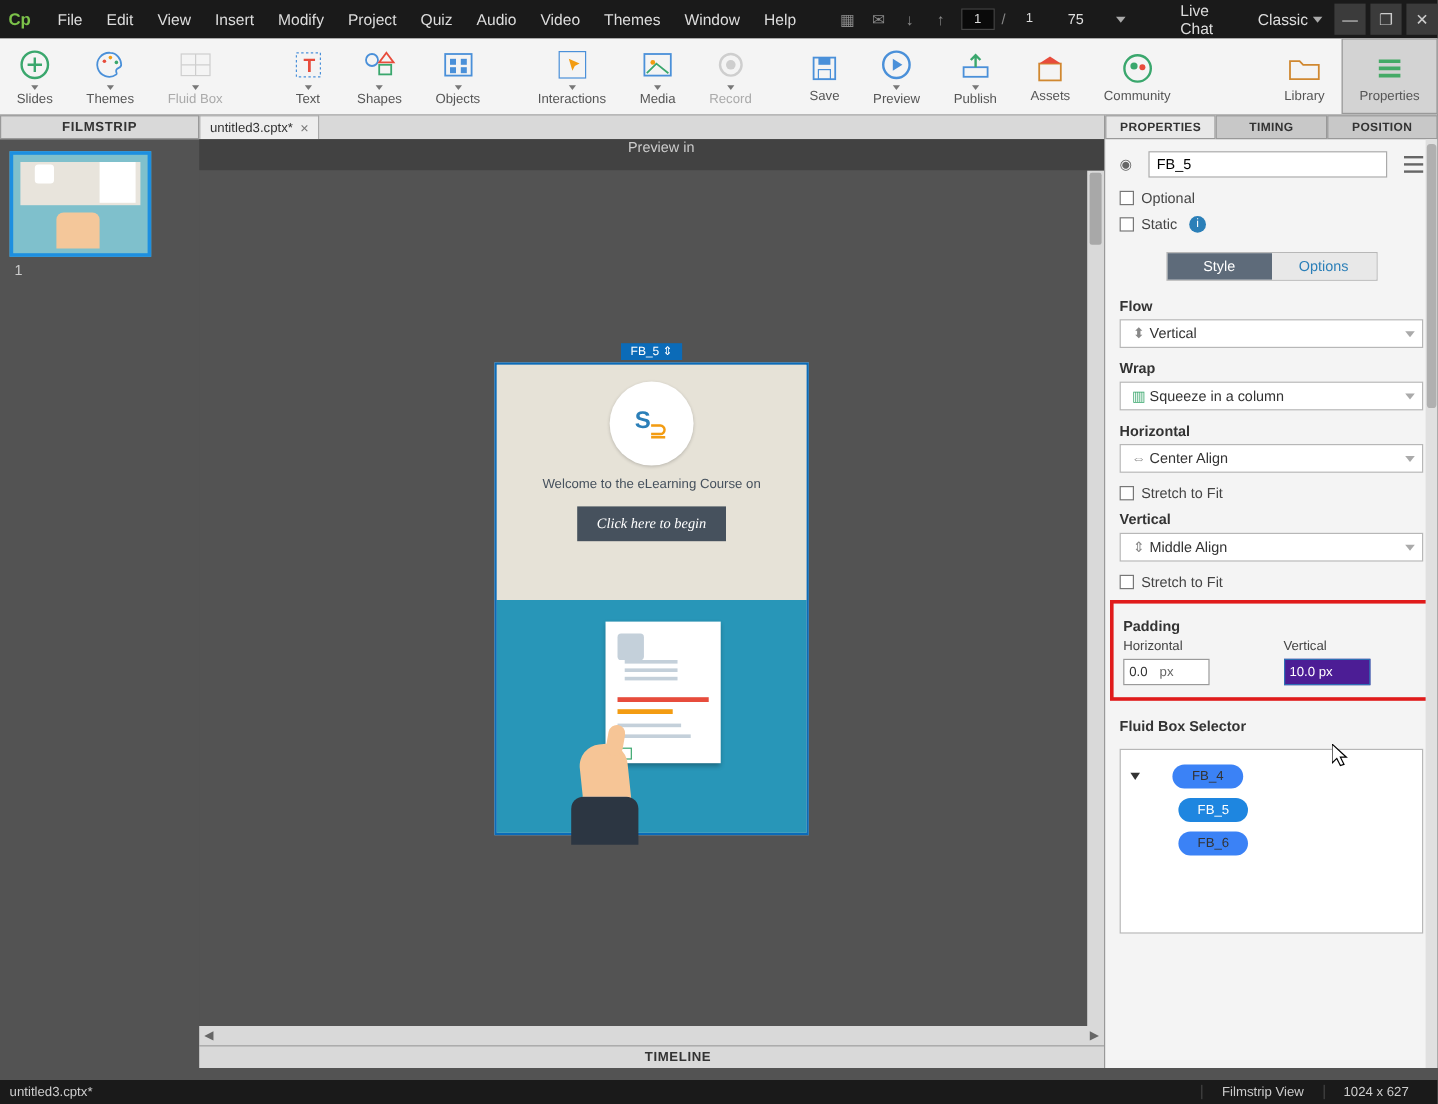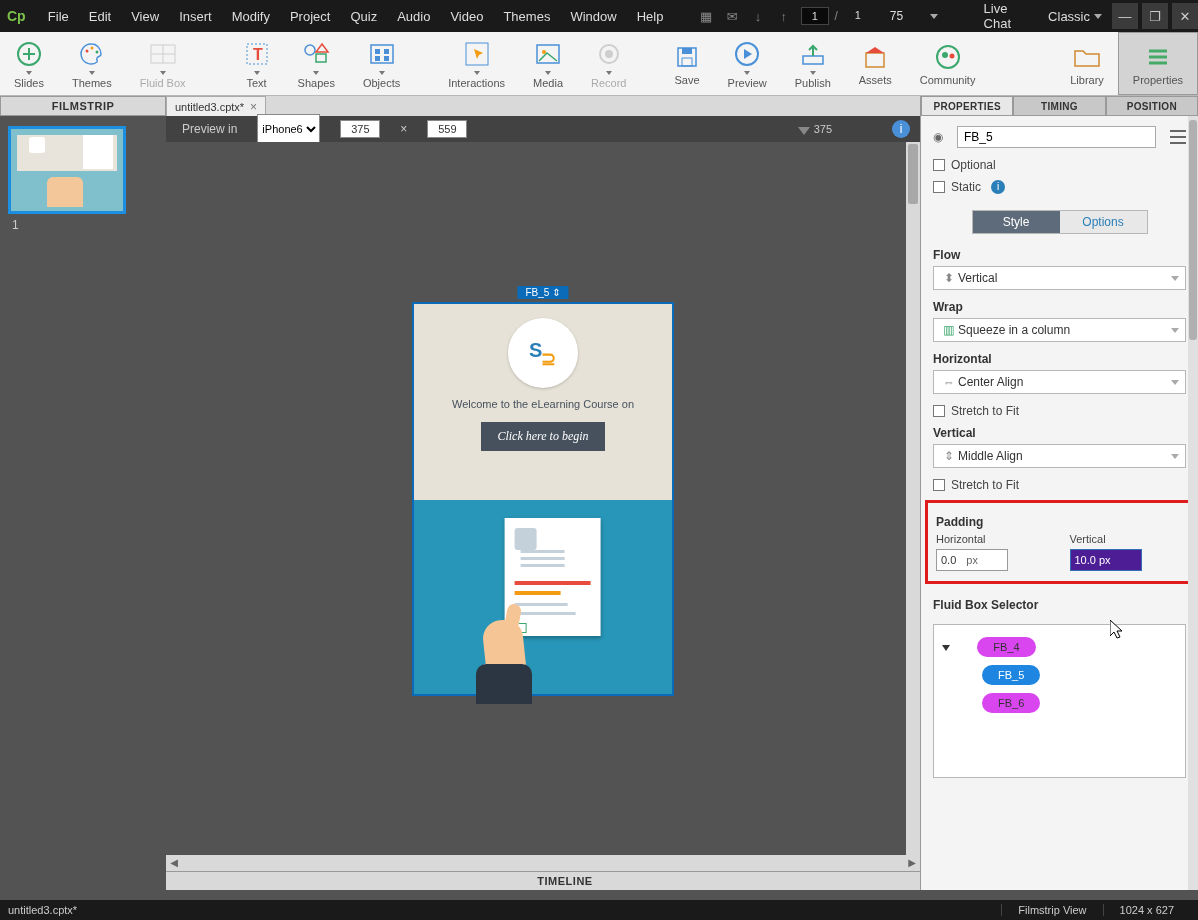--- a/index.html
+++ b/index.html
@@ -43,21 +43,21 @@
 .thumb .th-hand { position:absolute; bottom:4px; left:36px; width:36px; height:30px; background:#f4c79a; border-radius:6px 6px 0 0;}
 .thumb-num { color:#ccc; font-size:12px; padding-left:4px; padding-top:4px;}
 
 
 .centercol { flex:1; display:flex; flex-direction:column; position:relative; background:#535353;}
 .doctabs { height:20px; background:#d9d9d9; display:flex; align-items:stretch; font-size:11px; }
 .doctabs .tab { background:#eee; border:1px solid #aaa; border-bottom:none; padding:2px 8px; display:flex; align-items:center; gap:6px; color:#333;}
 .doctabs .tab .close { color:#777; font-size:12px; cursor:pointer;}
 
 
-.previewbar { height:26px; background:#424242; display:flex; align-items:center; color:#ccc; font-size:12px; padding-left:16px; gap:20px;}
+.previewbar { height:26px; background:#424242; display:flex; align-items:center; color:#ccc; font-size:12px; padding-left:16px; gap:20px;flex-direction:column;}
 .previewbar select { font-size:11px; height:30px; background:#fff; border:1px solid #888;}
 .previewbar .dimbox { width:40px; height:18px; background:#fff; color:#333; font-size:11px; text-align:center; border:1px solid #888;}
 .previewbar .x { color:#ccc;}
 .previewbar .ruler-mark { margin-left:auto; margin-right:40px; color:#ccc; font-size:11px; display:flex; align-items:center; gap:4px;}
 .previewbar .infobtn { width:18px; height:18px; border-radius:50%; background:#4a90d9; color:#fff; font-size:12px; display:flex; align-items:center; justify-content:center; margin-right:10px;}
 
 
 .canvas-area { flex:1; background:#535353; position:relative; overflow:hidden;}
 .slide-outer { position:absolute; left:50%; top:50%; transform:translate(-50%,-50%); width:262px; height:394px; border:2px solid #0b6bb8; background:#ddd8cc;}
 .fluidbox-label { position:absolute; top:-18px; left:50%; transform:translateX(-50%); background:#0b6bb8; color:#fff; font-size:10px; padding:1px 8px;}
@@ -119,21 +119,21 @@
 
 .padding-box { border:3px solid #e01b1b; padding:6px 8px 10px; margin-top:6px; margin-left:-8px; margin-right:-8px;}
 .pad-row { display:flex; gap:20px; margin-top:4px;}
 .pad-col { flex:1;}
 .pad-col .sublabel { font-size:11px; color:#444; margin-bottom:4px;}
 .pad-input { width:72px; height:22px; border:1px solid #9a9a9a; display:flex; align-items:center; font-size:11px; padding:0 4px; background:#fff;}
 .pad-input.selected { background:#4c1d95; color:#fff; border:1px solid #2f6fb4;}
 
 .fb-selector { margin-top:12px; border:1px solid #b7b7b7; background:#fff; padding:8px 8px 60px; min-height:150px;}
 .fb-selector .tree-tri { display:inline-block; width:0;height:0;border-left:4px solid transparent;border-right:4px solid transparent;border-top:6px solid #333; vertical-align:middle; margin-right:4px;}
-.fb-pill { display:inline-block; padding:4px 16px; border-radius:12px; font-size:11px; margin:4px 0 4px 20px; background:#d946ef; color:#333;}
+.fb-pill { display:inline-block; padding:4px 16px; border-radius:12px; font-size:11px; margin:4px 0 4px 20px; background:#3b82f6; color:#333;}
 .fb-pill.active { background:#1e86e0; color:#fff;}
 .fb-pill.lvl2 { margin-left:40px;}
 
 .right-vscroll { position:absolute; top:20px; right:0; bottom:0; width:10px; background:#e0e0e0;}
 .right-vscroll .th { position:absolute; top:4px; left:1px; right:1px; height:220px; background:#b0b0b0; border-radius:3px;}
 
 .cursor-arrow { position:absolute; left:1110px; top:620px; pointer-events:none; font-size:16px; color:#000;}
 
 
 .statusbar { position:absolute; left:0; right:0; bottom:0; height:20px; background:#1a1a1a; color:#ccc; font-size:11px; display:flex; align-items:center; padding:0 8px;}

